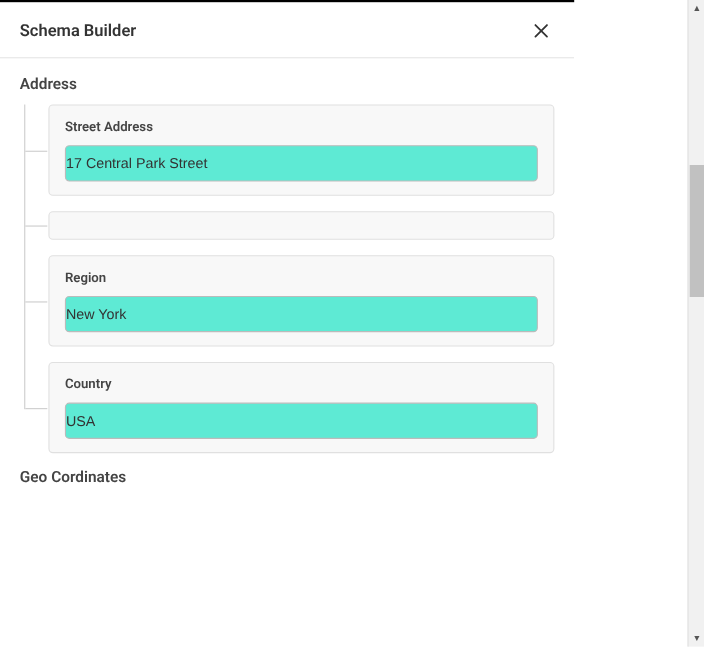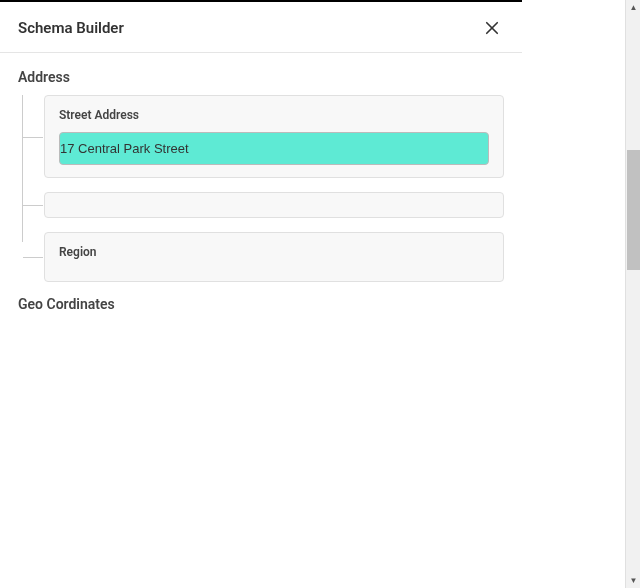--- a/index.html
+++ b/index.html
@@ -162,23 +162,29 @@
           <input class="field-input" type="text" value="17 Central Park Street" style="">
         </div>
 
         <div class="field-box">
           <div class="field-connector"></div>
         </div>
 
         <div class="field-box">
           <div class="field-connector"></div>
           <div class="field-label">Region</div>
+          <input class="field-input" type="text" value="New York" style="">
         </div>
 
 
+        <div class="field-box">
+          <div class="field-connector"></div>
+          <div class="field-label">Country</div>
+          <input class="field-input" type="text" value="USA" style="">
+        </div>
       </div>
     </div>
 
     <div class="section">
       <div class="section-label">Geo Cordinates</div>
 
     </div>
   </div>
 </div>
 

